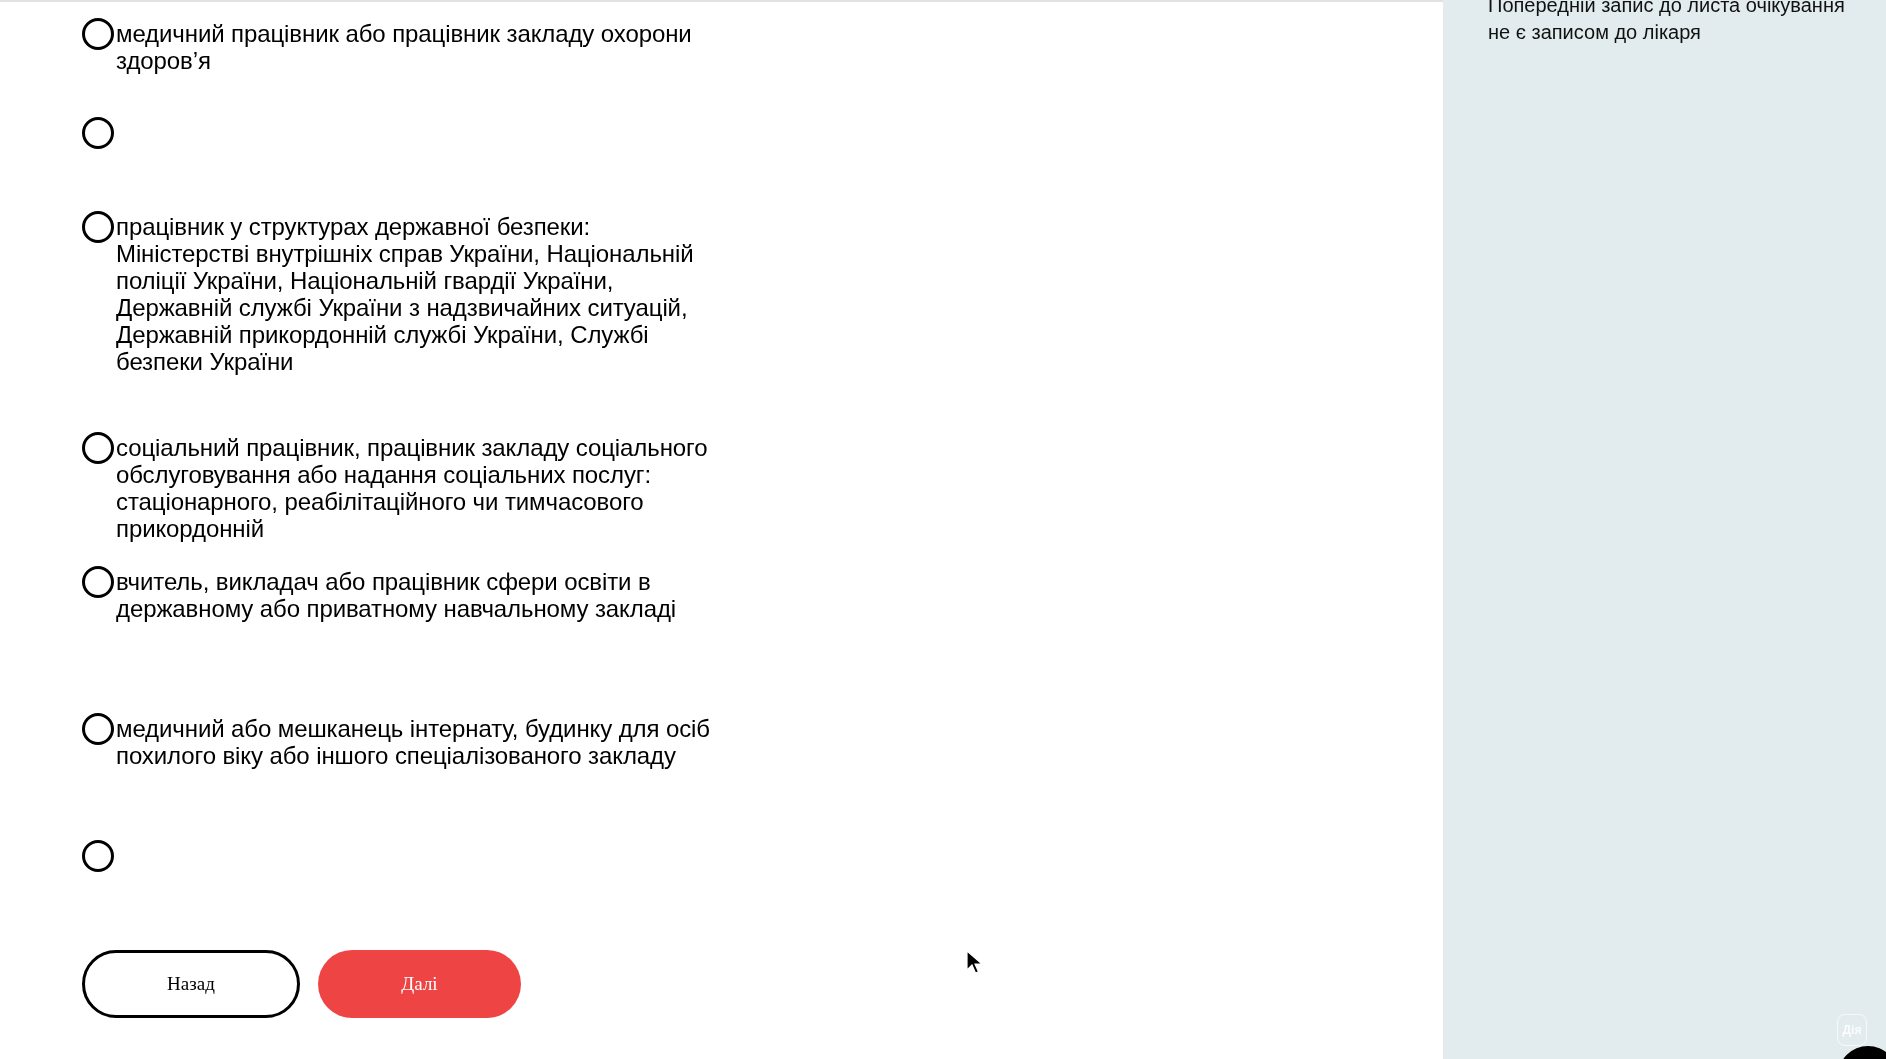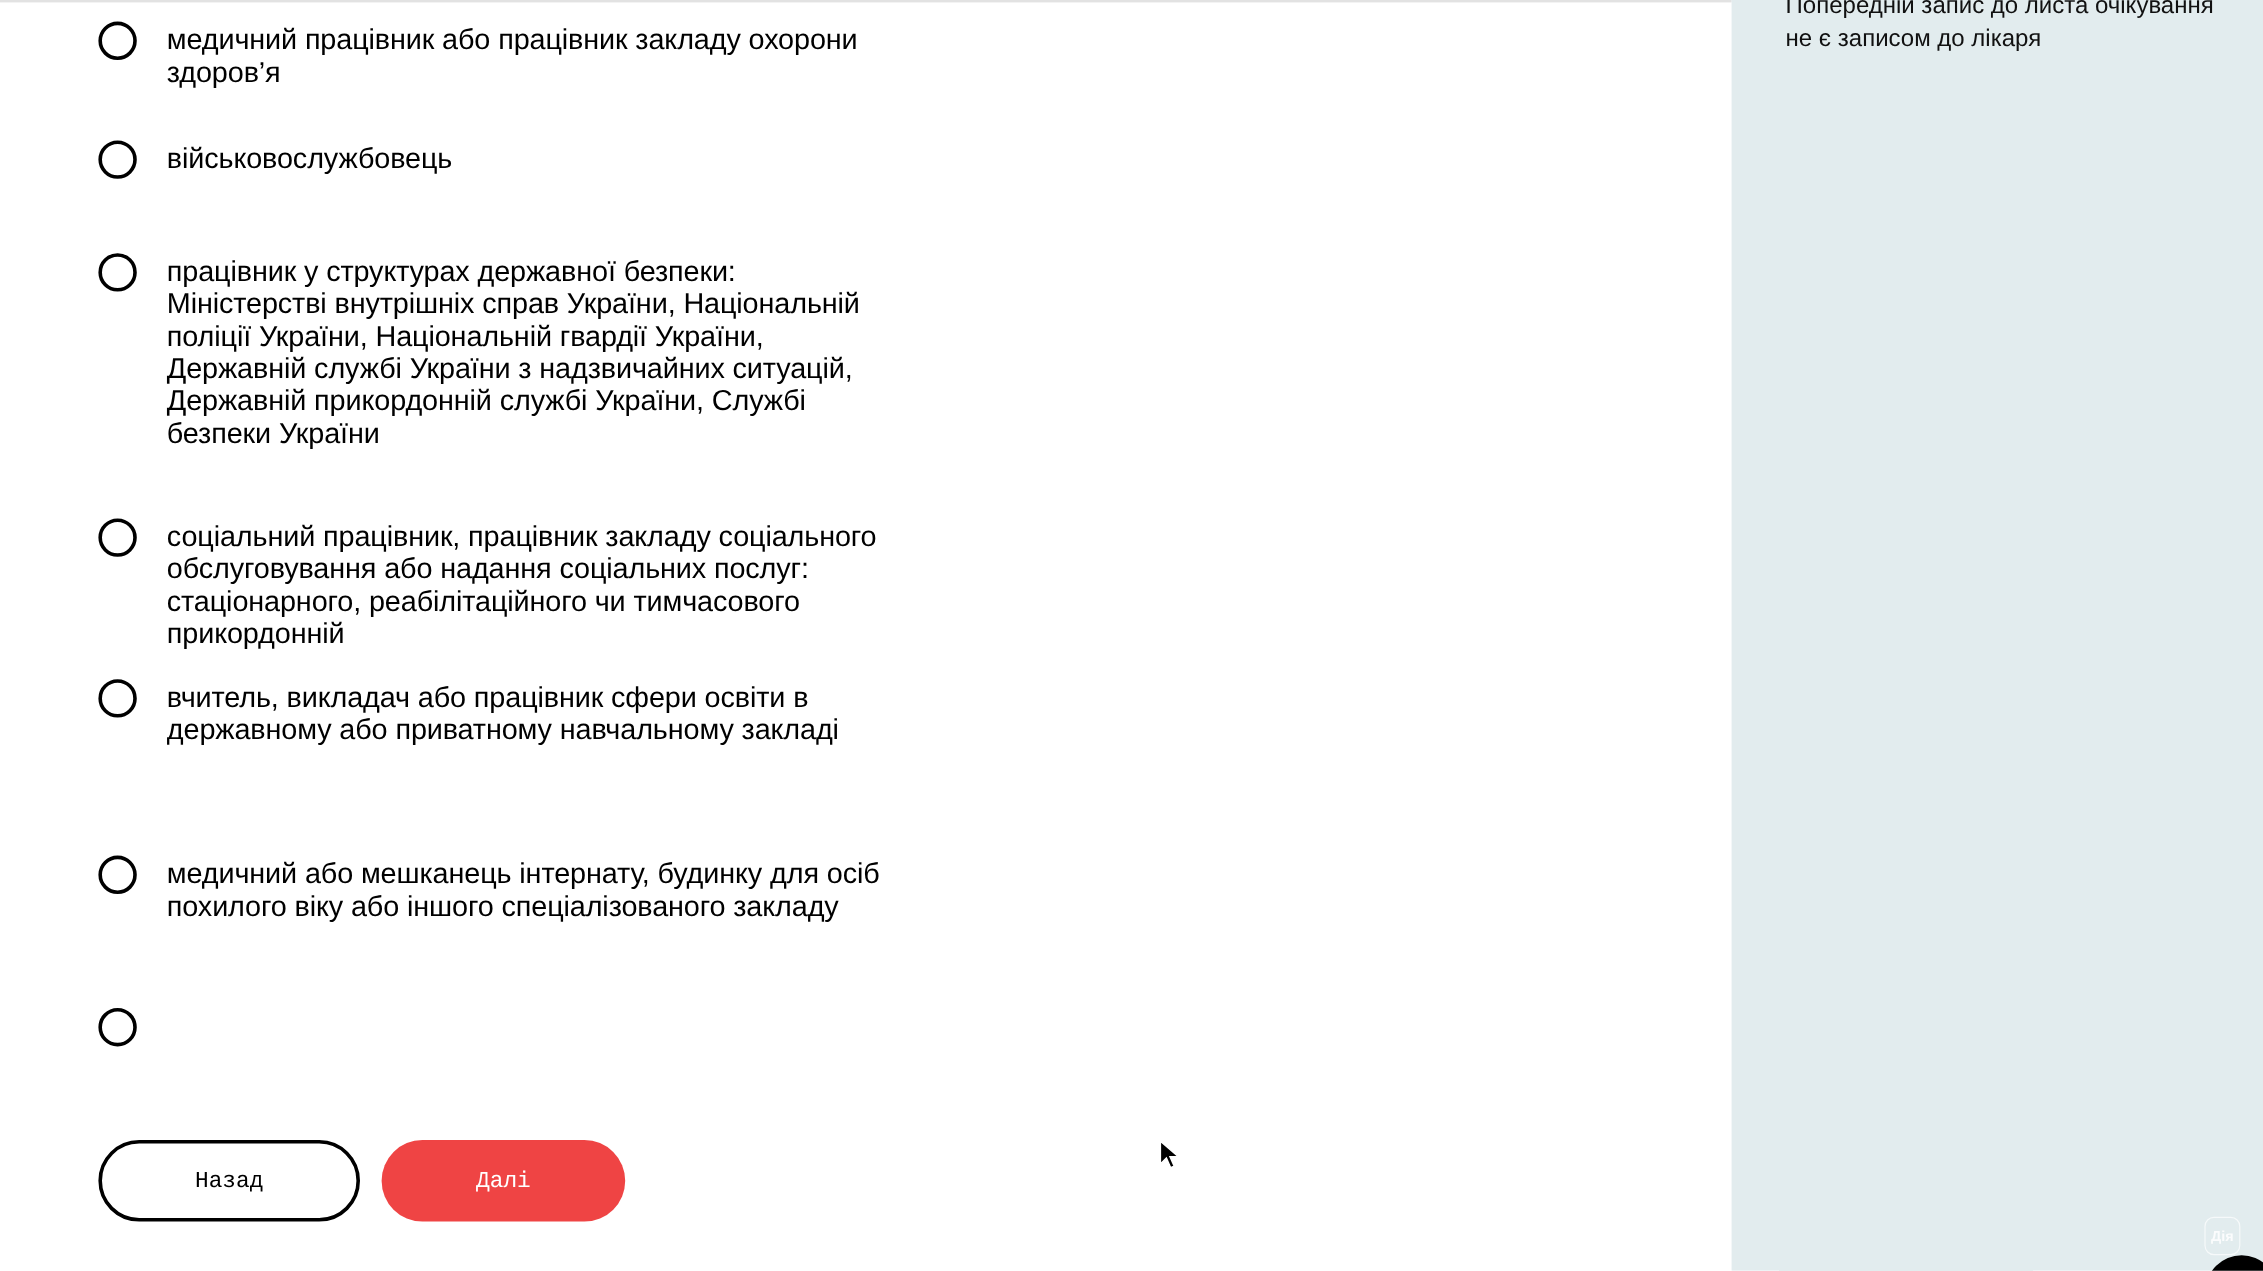--- a/index.html
+++ b/index.html
@@ -3,23 +3,23 @@
   <meta charset="utf-8">
   <style>
     * { box-sizing: border-box; margin: 0; padding: 0; }
     html, body { width: 1886px; height: 1059px; overflow: hidden; background: #ffffff; }
     body { font-family: "Liberation Sans", "DejaVu Sans", sans-serif; color: #000; position: relative; }
     .top-line { position: absolute; left: 0; top: 0; width: 1443px; height: 2px; background: #e2e2e2; }
     .main { position: absolute; left: 0; top: 0; width: 1443px; height: 1059px; }
     .options { position: absolute; left: 82px; top: 20px; width: 650px; }
     .option { position: absolute; left: 0; display: flex; align-items: flex-start; cursor: pointer; }
     .radio { width: 32px; height: 32px; border: 3px solid #000; border-radius: 50%; flex: 0 0 32px; margin-top: -2px; background: #fff; }
-    .option-label { margin-left: 25px; font-size: 24px; line-height: 27px; width: 600px; letter-spacing: -0.1px; }
+    .option-label { margin-left: 2px; font-size: 24px; line-height: 27px; width: 600px; letter-spacing: -0.1px; }
     .buttons { position: absolute; left: 82px; top: 950px; display: flex; gap: 18px; }
-    .btn { height: 68px; border-radius: 34px; font-family: Liberation Mono, monospace; font-size: 19px; display: flex; align-items: center; justify-content: center; cursor: pointer; }
+    .btn { height: 68px; border-radius: 34px; font-family: Liberation Serif, serif; font-size: 19px; display: flex; align-items: center; justify-content: center; cursor: pointer; }
     .btn-back { width: 218px; border: 3px solid #000; background: #fff; color: #000; }
     .btn-next { width: 203px; border: none; background: #ef4444; color: #fff; }
     .sidebar { position: absolute; left: 1443px; top: 0; width: 443px; height: 1059px; background: #e2ecee; }
     .sidebar-note { position: absolute; left: 45px; top: -8px; width: 380px; font-size: 20px; line-height: 27px; color: #111; }
     .cursor { position: absolute; left: 966px; top: 950px; width: 18px; height: 26px; }
     .dia-badge { position: absolute; left: 1837px; top: 1014px; width: 30px; height: 32px; border: 1px solid rgba(255,255,255,0.7); border-radius: 8px; color: rgba(255,255,255,0.85); font-size: 12px; font-weight: bold; display: flex; align-items: center; justify-content: center; }
     .chat-bubble { position: absolute; left: 1838px; top: 1046px; width: 60px; height: 60px; border-radius: 50%; background: #000; }
   </style>
 </head>
 <body>
@@ -27,21 +27,20 @@
 <div class="top-line"></div>
 
 <main class="main">
   <div class="options">
     <label class="option" style="top:0px">
       <span class="radio"></span>
       <span class="option-label">медичний працівник або працівник закладу охорони здоров’я</span>
     </label>
     <label class="option" style="top:99px">
       <span class="radio"></span>
-      <span class="option-label">військовослужбовець</span>
     </label>
     <label class="option" style="top:193px">
       <span class="radio"></span>
       <span class="option-label">працівник у структурах державної безпеки: Міністерстві внутрішніх справ України, Національній поліції України, Національній гвардії України, Державній службі України з надзвичайних ситуацій, Державній прикордонній службі України, Службі безпеки України</span>
     </label>
     <label class="option" style="top:414px">
       <span class="radio"></span>
       <span class="option-label">соціальний працівник, працівник закладу соціального обслуговування або надання соціальних послуг: стаціонарного, реабілітаційного чи тимчасового прикордонній</span>
     </label>
     <label class="option" style="top:548px">

